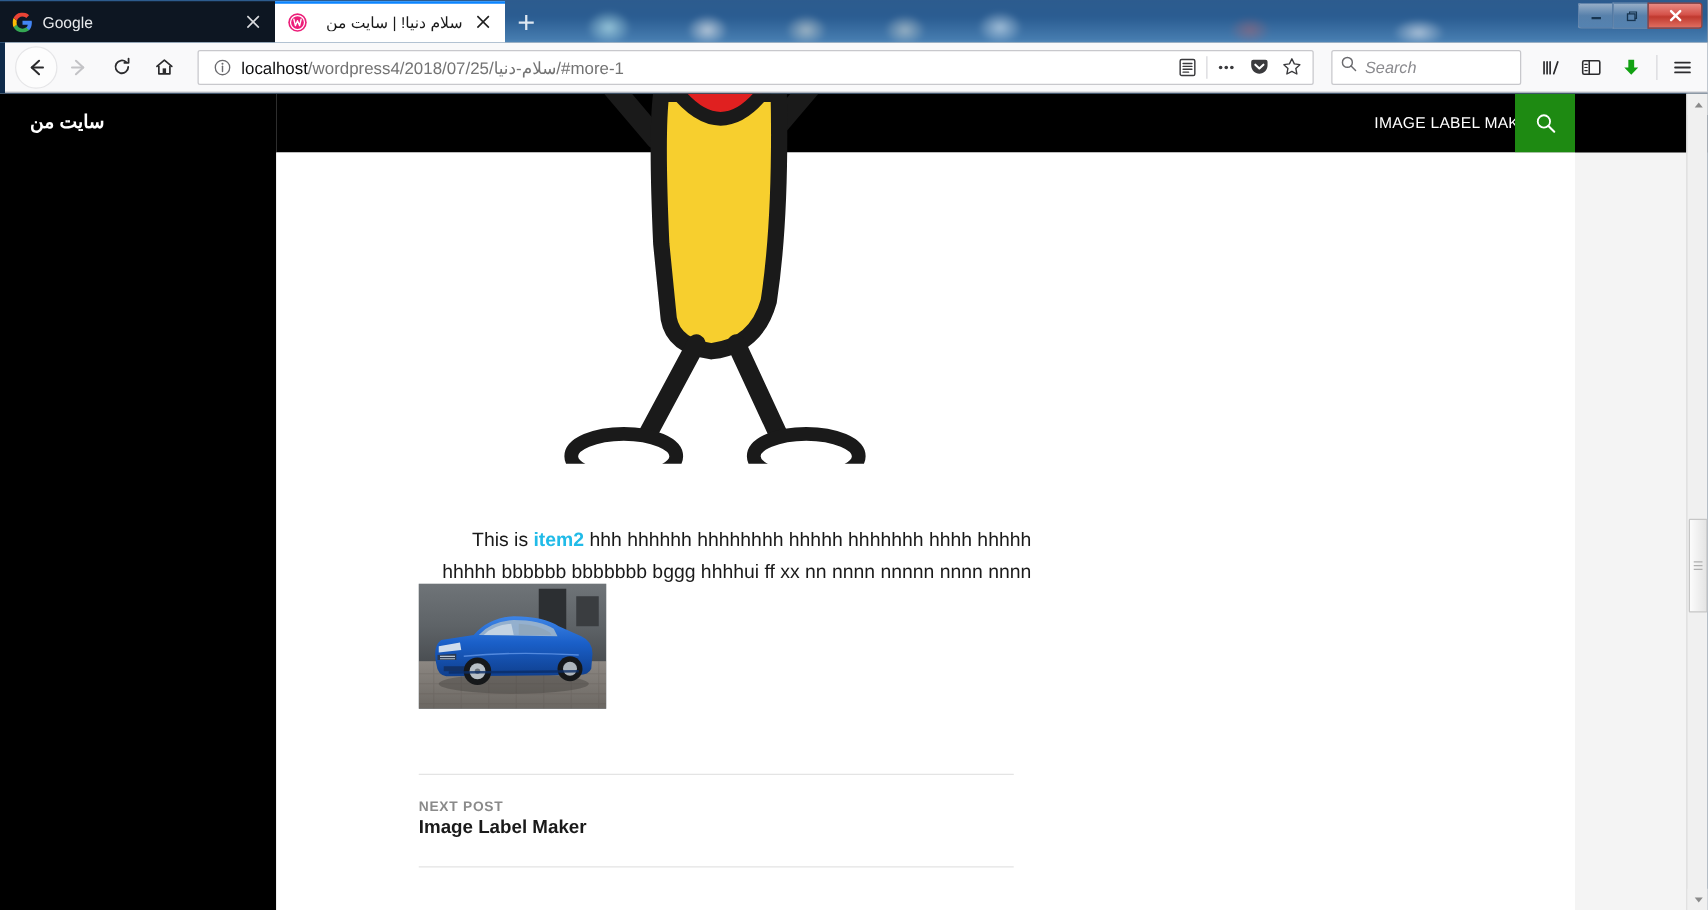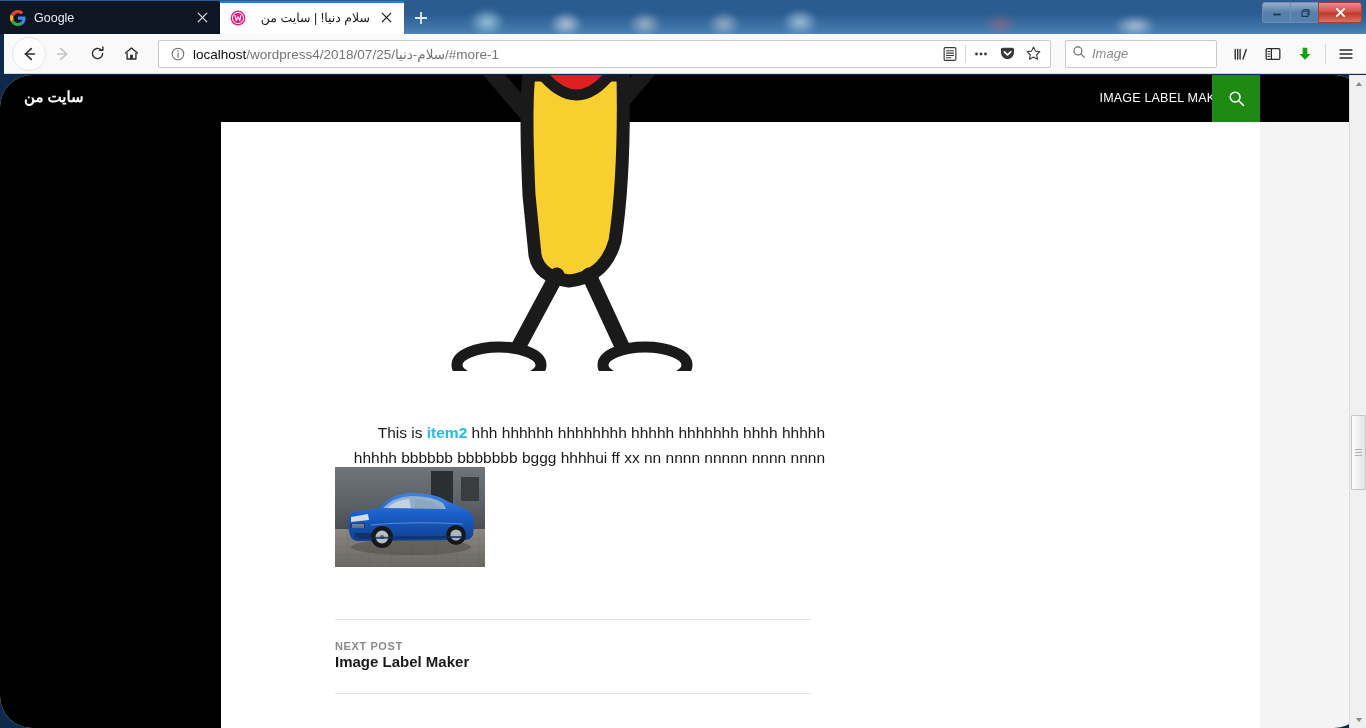--- a/index.html
+++ b/index.html
@@ -103,21 +103,21 @@
     display: flex; align-items: center; padding: 0 6px;
   }
   .search-ph { font-size: 13px; color: #8a8a8e; font-style: italic; margin-left: 6px; }
   .toolbar-right { display: flex; align-items: center; margin-left: 8px; flex: 0 0 auto; }
   .tbtn { width: 32px; height: 32px; display: flex; align-items: center; justify-content: center; }
   .tbtn-sep { width: 1px; height: 20px; background: #d7d7db; margin: 0 4px; }
 
   
   .viewport {
     position: absolute; left: 0; top: 75px; width: 1366px; height: 653px;
-    background: #f4f4f4; overflow: hidden; border-radius: 32px;
+    background: #f4f4f4; overflow: hidden;
   }
   .site-sidebar {
     position: absolute; left: 0; top: 0; width: 221px; height: 653px; background: #000;
   }
   .site-title {
     position: absolute; left: 24px; top: 13px; width: 180px;
     color: #fff; font-size: 15px; font-weight: bold; direction: rtl; text-align: left;
   }
   .topbar {
     position: absolute; left: 221px; top: 0; width: 1145px; height: 47px; background: #000;
@@ -324,21 +324,21 @@
       </span>
     </div>
 
     <div class="searchbar">
       <span>
         <svg viewBox="0 0 18 18" width="14" height="14">
           <circle cx="7.6" cy="7.6" r="5.1" fill="none" stroke="#6a6a6e" stroke-width="1.5"></circle>
           <path d="M11.4 11.4 L16 16" stroke="#6a6a6e" stroke-width="1.5" stroke-linecap="round"></path>
         </svg>
       </span>
-      <span class="search-ph">Image</span>
+      <span class="search-ph">Search</span>
     </div>
 
     <div class="toolbar-right">
       <div class="tbtn">
         <svg viewBox="0 0 20 20" width="18" height="18">
           <path d="M3.6 15.5 V5 M6.3 15.5 V5 M9 15.5 V5" stroke="#2b2b2d" stroke-width="1.5" stroke-linecap="round"></path>
           <path d="M12.2 15.5 L15.8 5" stroke="#2b2b2d" stroke-width="1.5" stroke-linecap="round"></path>
         </svg>
       </div>
       <div class="tbtn">

